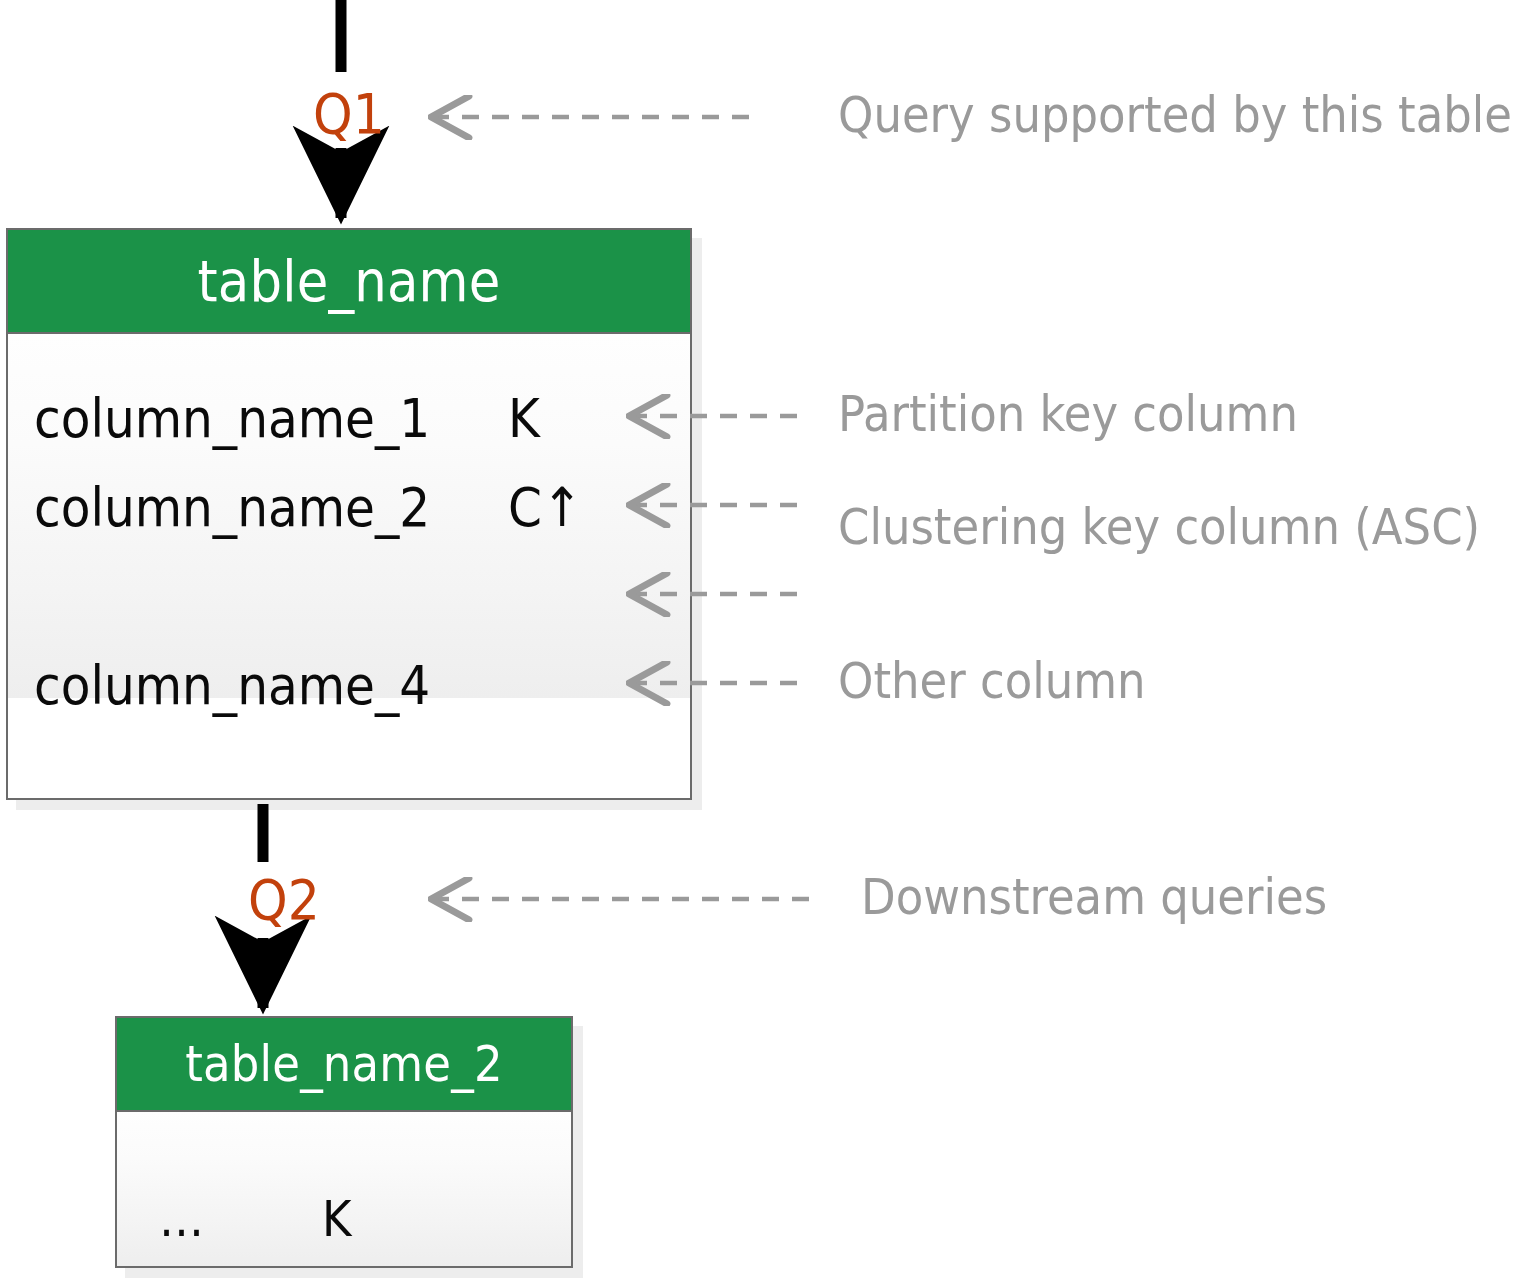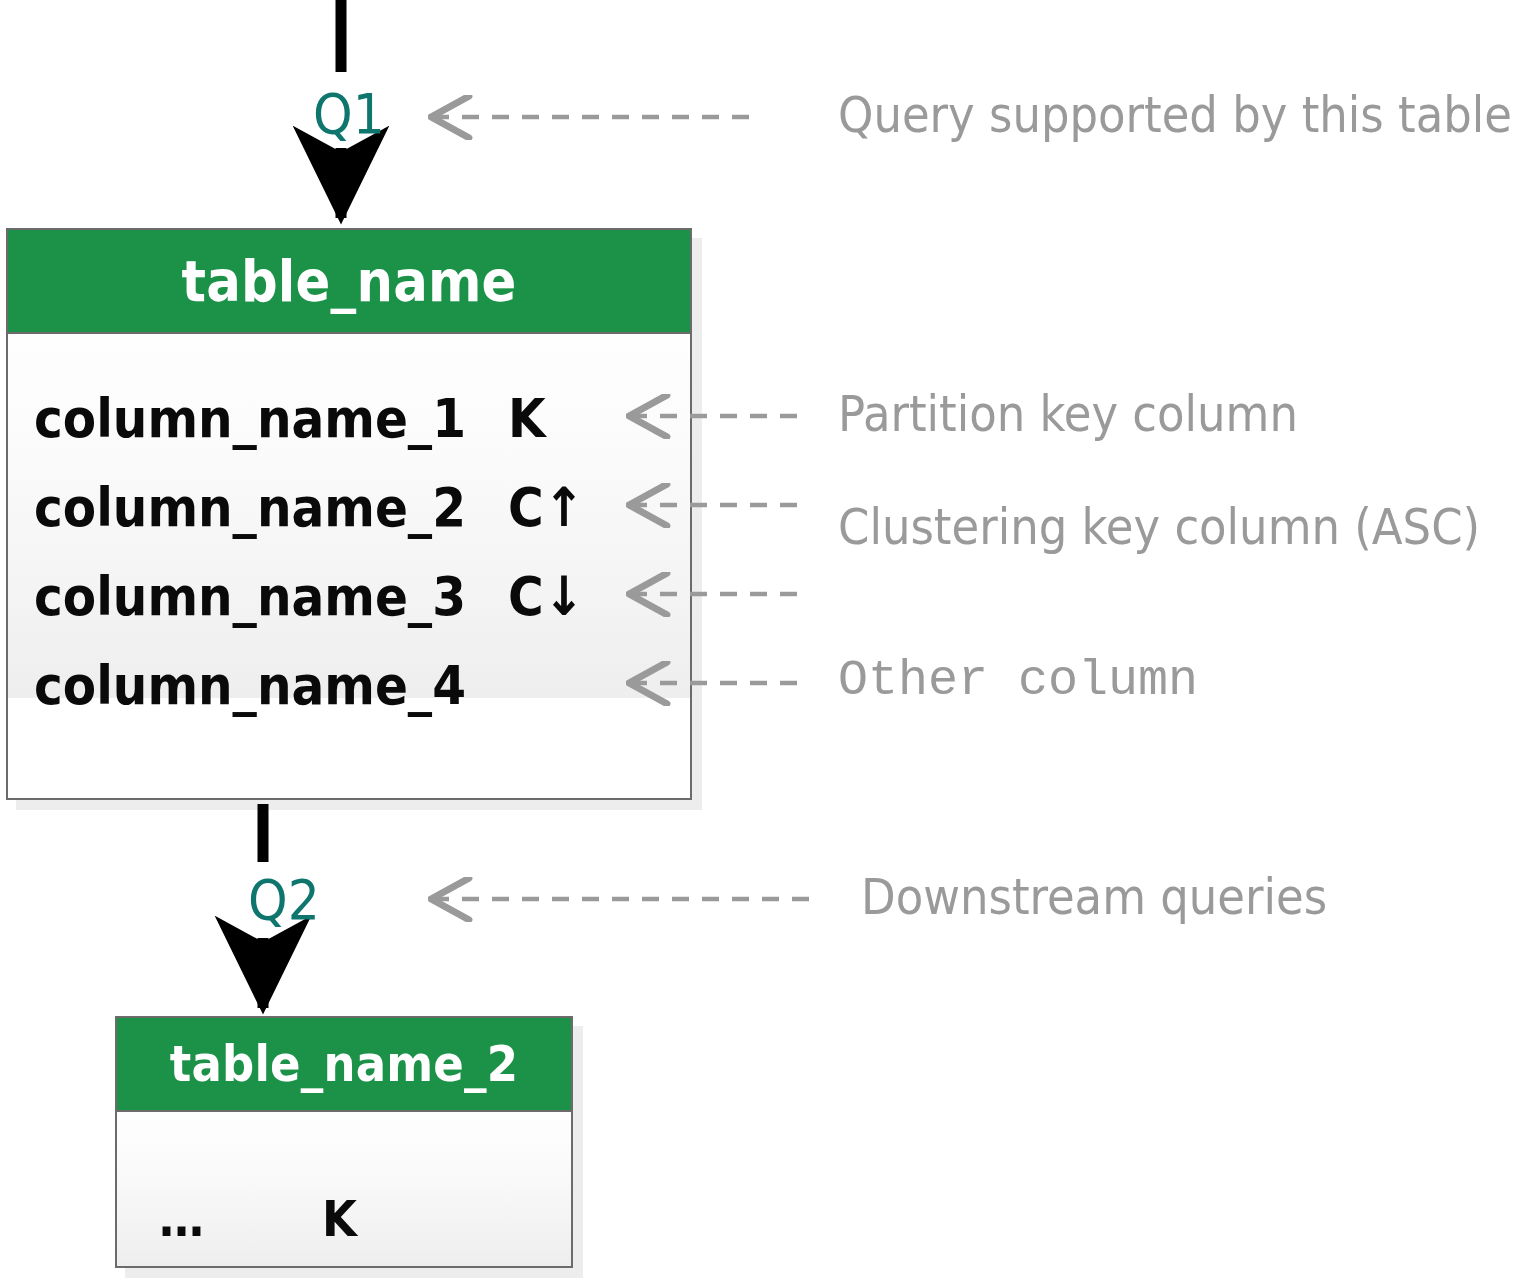--- a/index.html
+++ b/index.html
@@ -26,21 +26,20 @@
     pointer-events: none;
   }
 
   
   .card {
     position: absolute;
     box-sizing: border-box;
     border: 2px solid #6b6b6b;
     box-shadow: 10px 10px 0 0 rgba(0,0,0,0.07);
     background: #ffffff;
-    font-weight: bold;
   }
   .card-header {
     box-sizing: border-box;
     width: 100%;
     background: #1b9248;
     color: #ffffff;
     display: flex;
     align-items: center;
     justify-content: center;
     border-bottom: 2px solid #6b6b6b;
@@ -110,41 +109,41 @@
     font-size: 50px;
     line-height: 50px;
     height: 50px;
   }
   #table-second .col-name { left: 42px; }
   #table-second .col-key  { left: 205px; }
 
   
   .qlabel {
     position: absolute;
-    color: #0f766e;
+    color: #c2410c;
     font-size: 56px;
     line-height: 56px;
     white-space: nowrap;
   }
   #q1-label { left: 313px; top: 86px; }
   #q2-label { left: 248px; top: 872px; text-align: right; }
 
   
   .annotation {
     position: absolute;
     color: #9a9a9a;
     font-size: 50px;
     line-height: 50px;
     white-space: nowrap;
   }
   #anno-query   { left: 838px; top: 90px; }
   #anno-pk      { left: 838px; top: 389px; }
   #anno-ckasc   { left: 838px; top: 502px; }
   #anno-ckdesc  { left: 838px; top: 567px; }
-  #anno-other   { left: 838px; top: 656px; font-family: Liberation Mono, monospace; }
+  #anno-other   { left: 838px; top: 656px; }
   #anno-downstr { left: 838px; top: 872px; margin-left: 23px; }
 </style>
 </head>
 <body>
 
 <div id="stage">
 
   <svg class="layer" viewBox="0 0 1523 1279" xmlns="http://www.w3.org/2000/svg">
     <defs>
       <marker id="solid-arrow" markerWidth="10" markerHeight="10" refX="8.4" refY="5" orient="auto" markerUnits="strokeWidth">
@@ -173,24 +172,20 @@
       <div class="col-row" style="top:58px">
         <span class="col-name">column_name_1</span>
         <span class="col-key">K</span>
       </div>
 
       <div class="col-row" style="top:147px">
         <span class="col-name">column_name_2</span>
         <span class="col-key">C↑</span>
       </div>
 
-      <div class="col-row" style="top:236px">
-        <span class="col-name">column_name_3</span>
-        <span class="col-key">C↓</span>
-      </div>
 
       <div class="col-row" style="top:325px">
         <span class="col-name">column_name_4</span>
         <span class="col-key"></span>
       </div>
 
     </div>
   </div>
 
   <div class="card" id="table-second">

